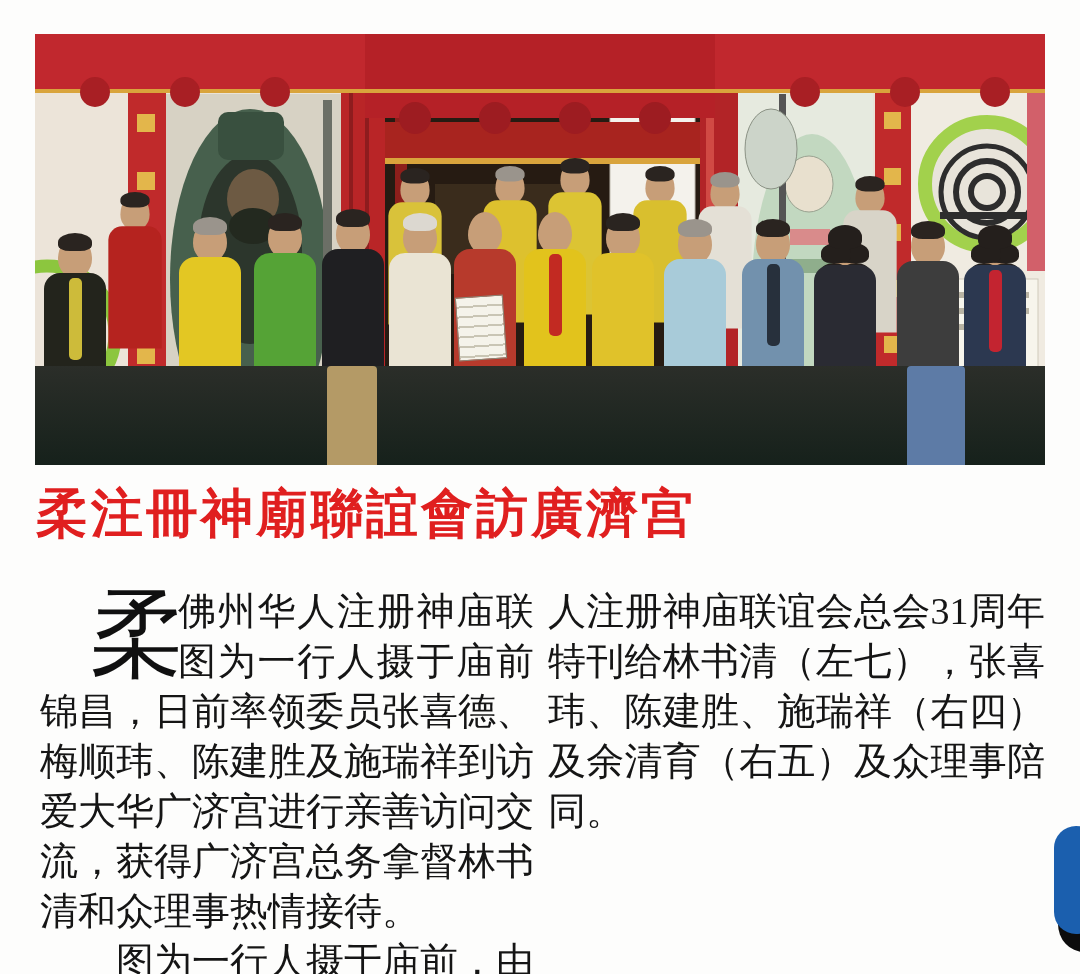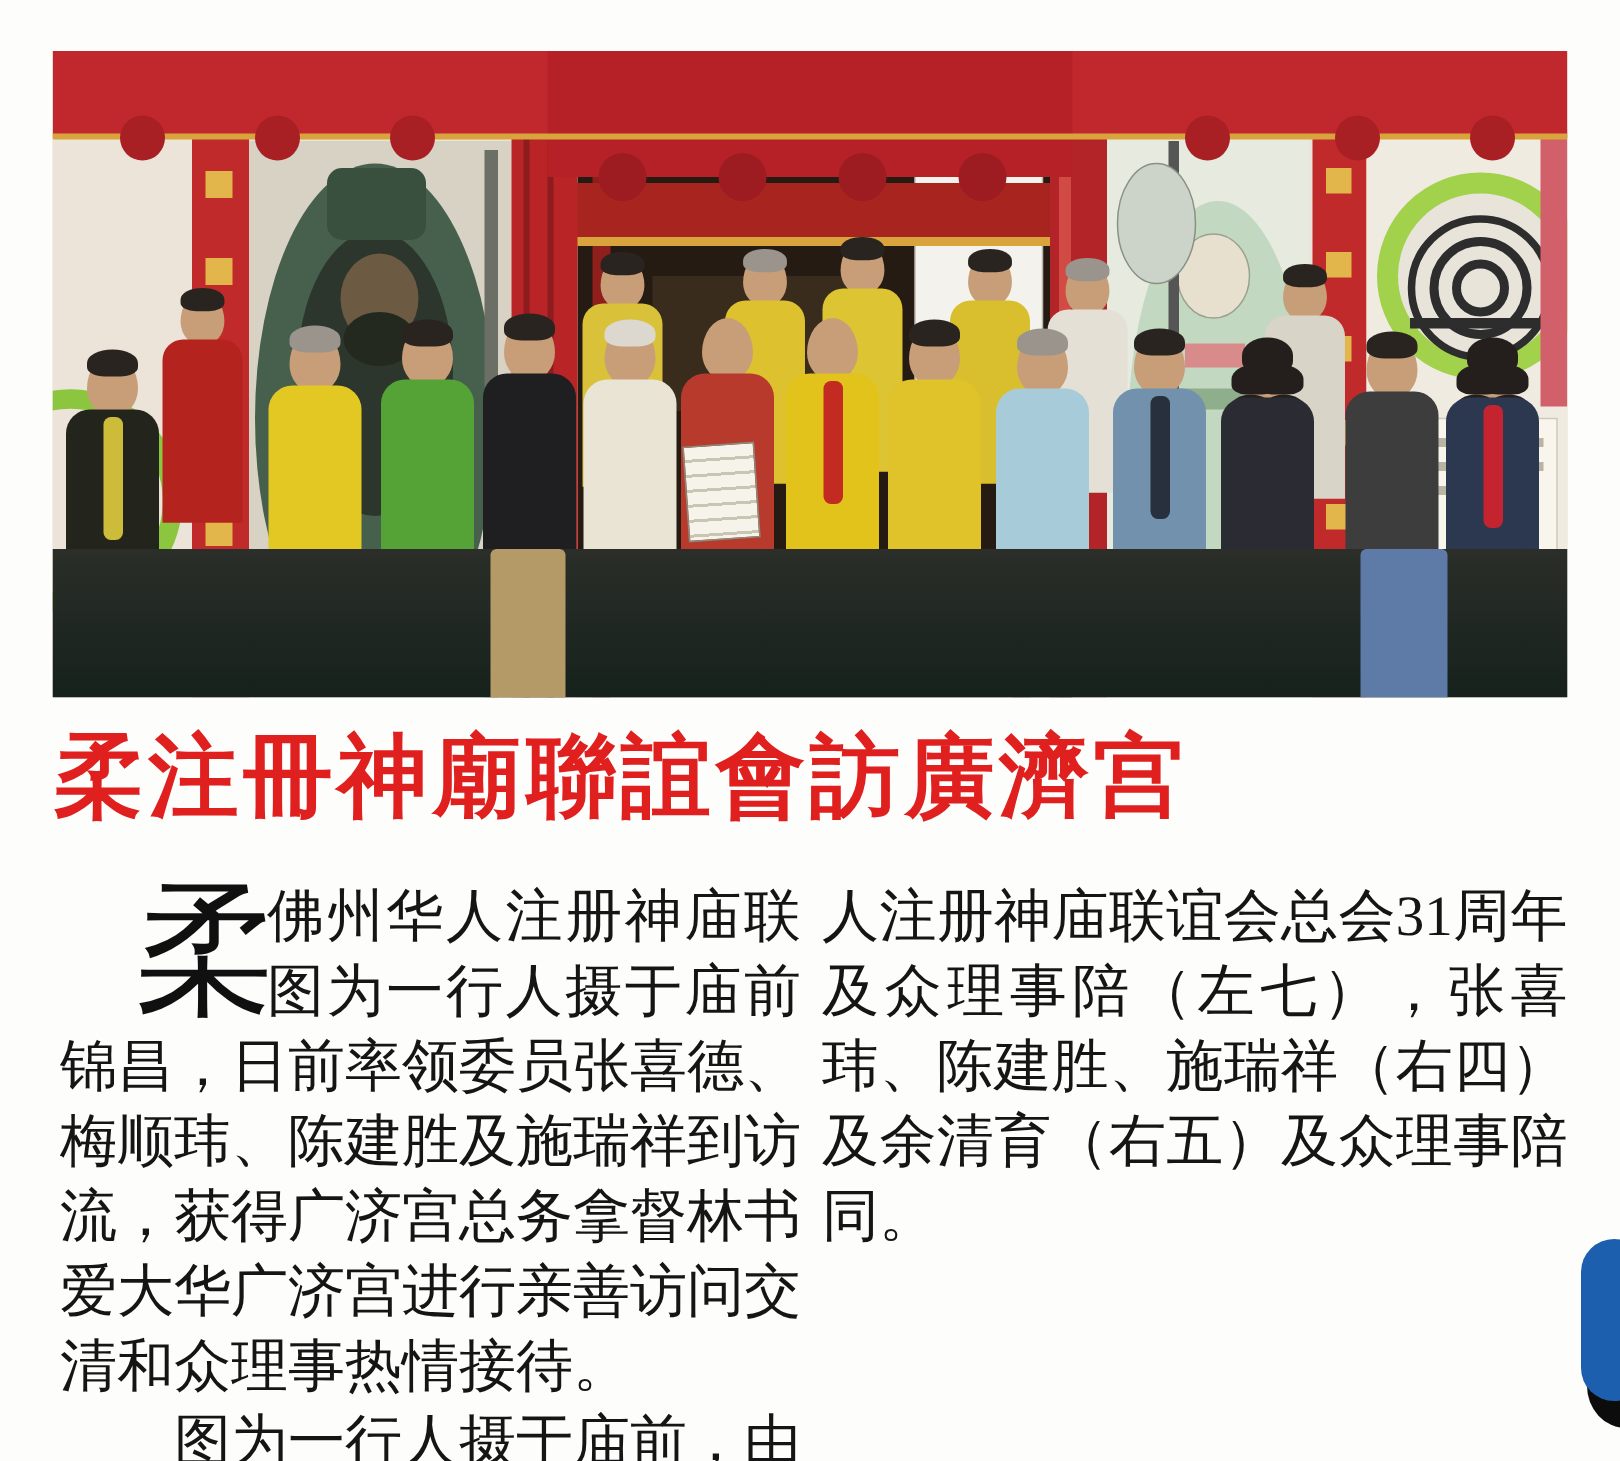--- a/index.html
+++ b/index.html
@@ -29,21 +29,21 @@
   .patch{position:absolute;top:0;bottom:0;border-radius:4px 4px 0 0;}
   .patch.khaki{left:292px;width:50px;background:#b49a66;}
   .patch.jeans{left:872px;width:58px;background:#5d7ba6;}
   .booklet{position:absolute;left:422px;top:262px;width:46px;height:62px;z-index:4;
      background:repeating-linear-gradient(#f5f3ea 0 8px,#c9c5b4 8px 10px);
      border:1px solid #8a8a7a;transform:rotate(-4deg);}
 
   
   .headline{position:absolute;left:36px;top:486px;margin:0;width:1010px;
      font-family:"Liberation Sans","DejaVu Sans",sans-serif;
-     font-size:60px;line-height:1.05;font-weight:bold;letter-spacing:3px;white-space:nowrap;}
+     font-size:52px;line-height:1.05;font-weight:bold;letter-spacing:3px;white-space:nowrap;}
 
   
   .col{position:absolute;top:586px;color:#151515;}
   .col-left{left:40px;width:494px;}
   .col-right{left:548px;width:497px;}
   .line{height:50px;line-height:50px;font-size:38px;
         text-align:justify;text-align-last:justify;text-justify:inter-character;
         overflow:hidden;white-space:nowrap;}
   .line.after-drop{margin-left:138px;}
   .line.para-indent{text-indent:76px;}
@@ -301,30 +301,30 @@
 
   <h1 class="headline" style="color: rgb(224, 31, 31);">柔注冊神廟聯誼會訪廣濟宫</h1>
 
   <div class="col col-left">
     <span class="dropcap">柔</span>
     <div id="left-lines">
         <div class="line after-drop">佛州华人注册神庙联</div>
         <div class="line after-drop">图为一行人摄于庙前</div>
         <div class="line">锦昌，日前率领委员张喜德、</div>
         <div class="line">梅顺玮、陈建胜及施瑞祥到访</div>
+        <div class="line">爱大华广济宫进行亲善访问交</div>
         <div class="line">流，获得广济宫总务拿督林书</div>
-        <div class="line">爱大华广济宫进行亲善访问交</div>
         <div class="line no-spread">清和众理事热情接待。</div>
         <div class="line para-indent">图为一行人摄于庙前，由</div>
       </div>
   </div>
   <div class="col col-right">
     <div id="right-lines">
         <div class="line">人注册神庙联谊会总会31周年</div>
-        <div class="line">及众理事陪（左七），张喜</div>
+        <div class="line">特刊给林书清（左七），张喜</div>
         <div class="line">玮、陈建胜、施瑞祥（右四）</div>
         <div class="line">及余清育（右五）及众理事陪</div>
         <div class="line no-spread">同。</div>
       </div>
   </div>
 
   <div class="fab-black"></div>
   <div class="fab-blue" style="background: rgb(27, 95, 174);"></div>
 
 </div>

